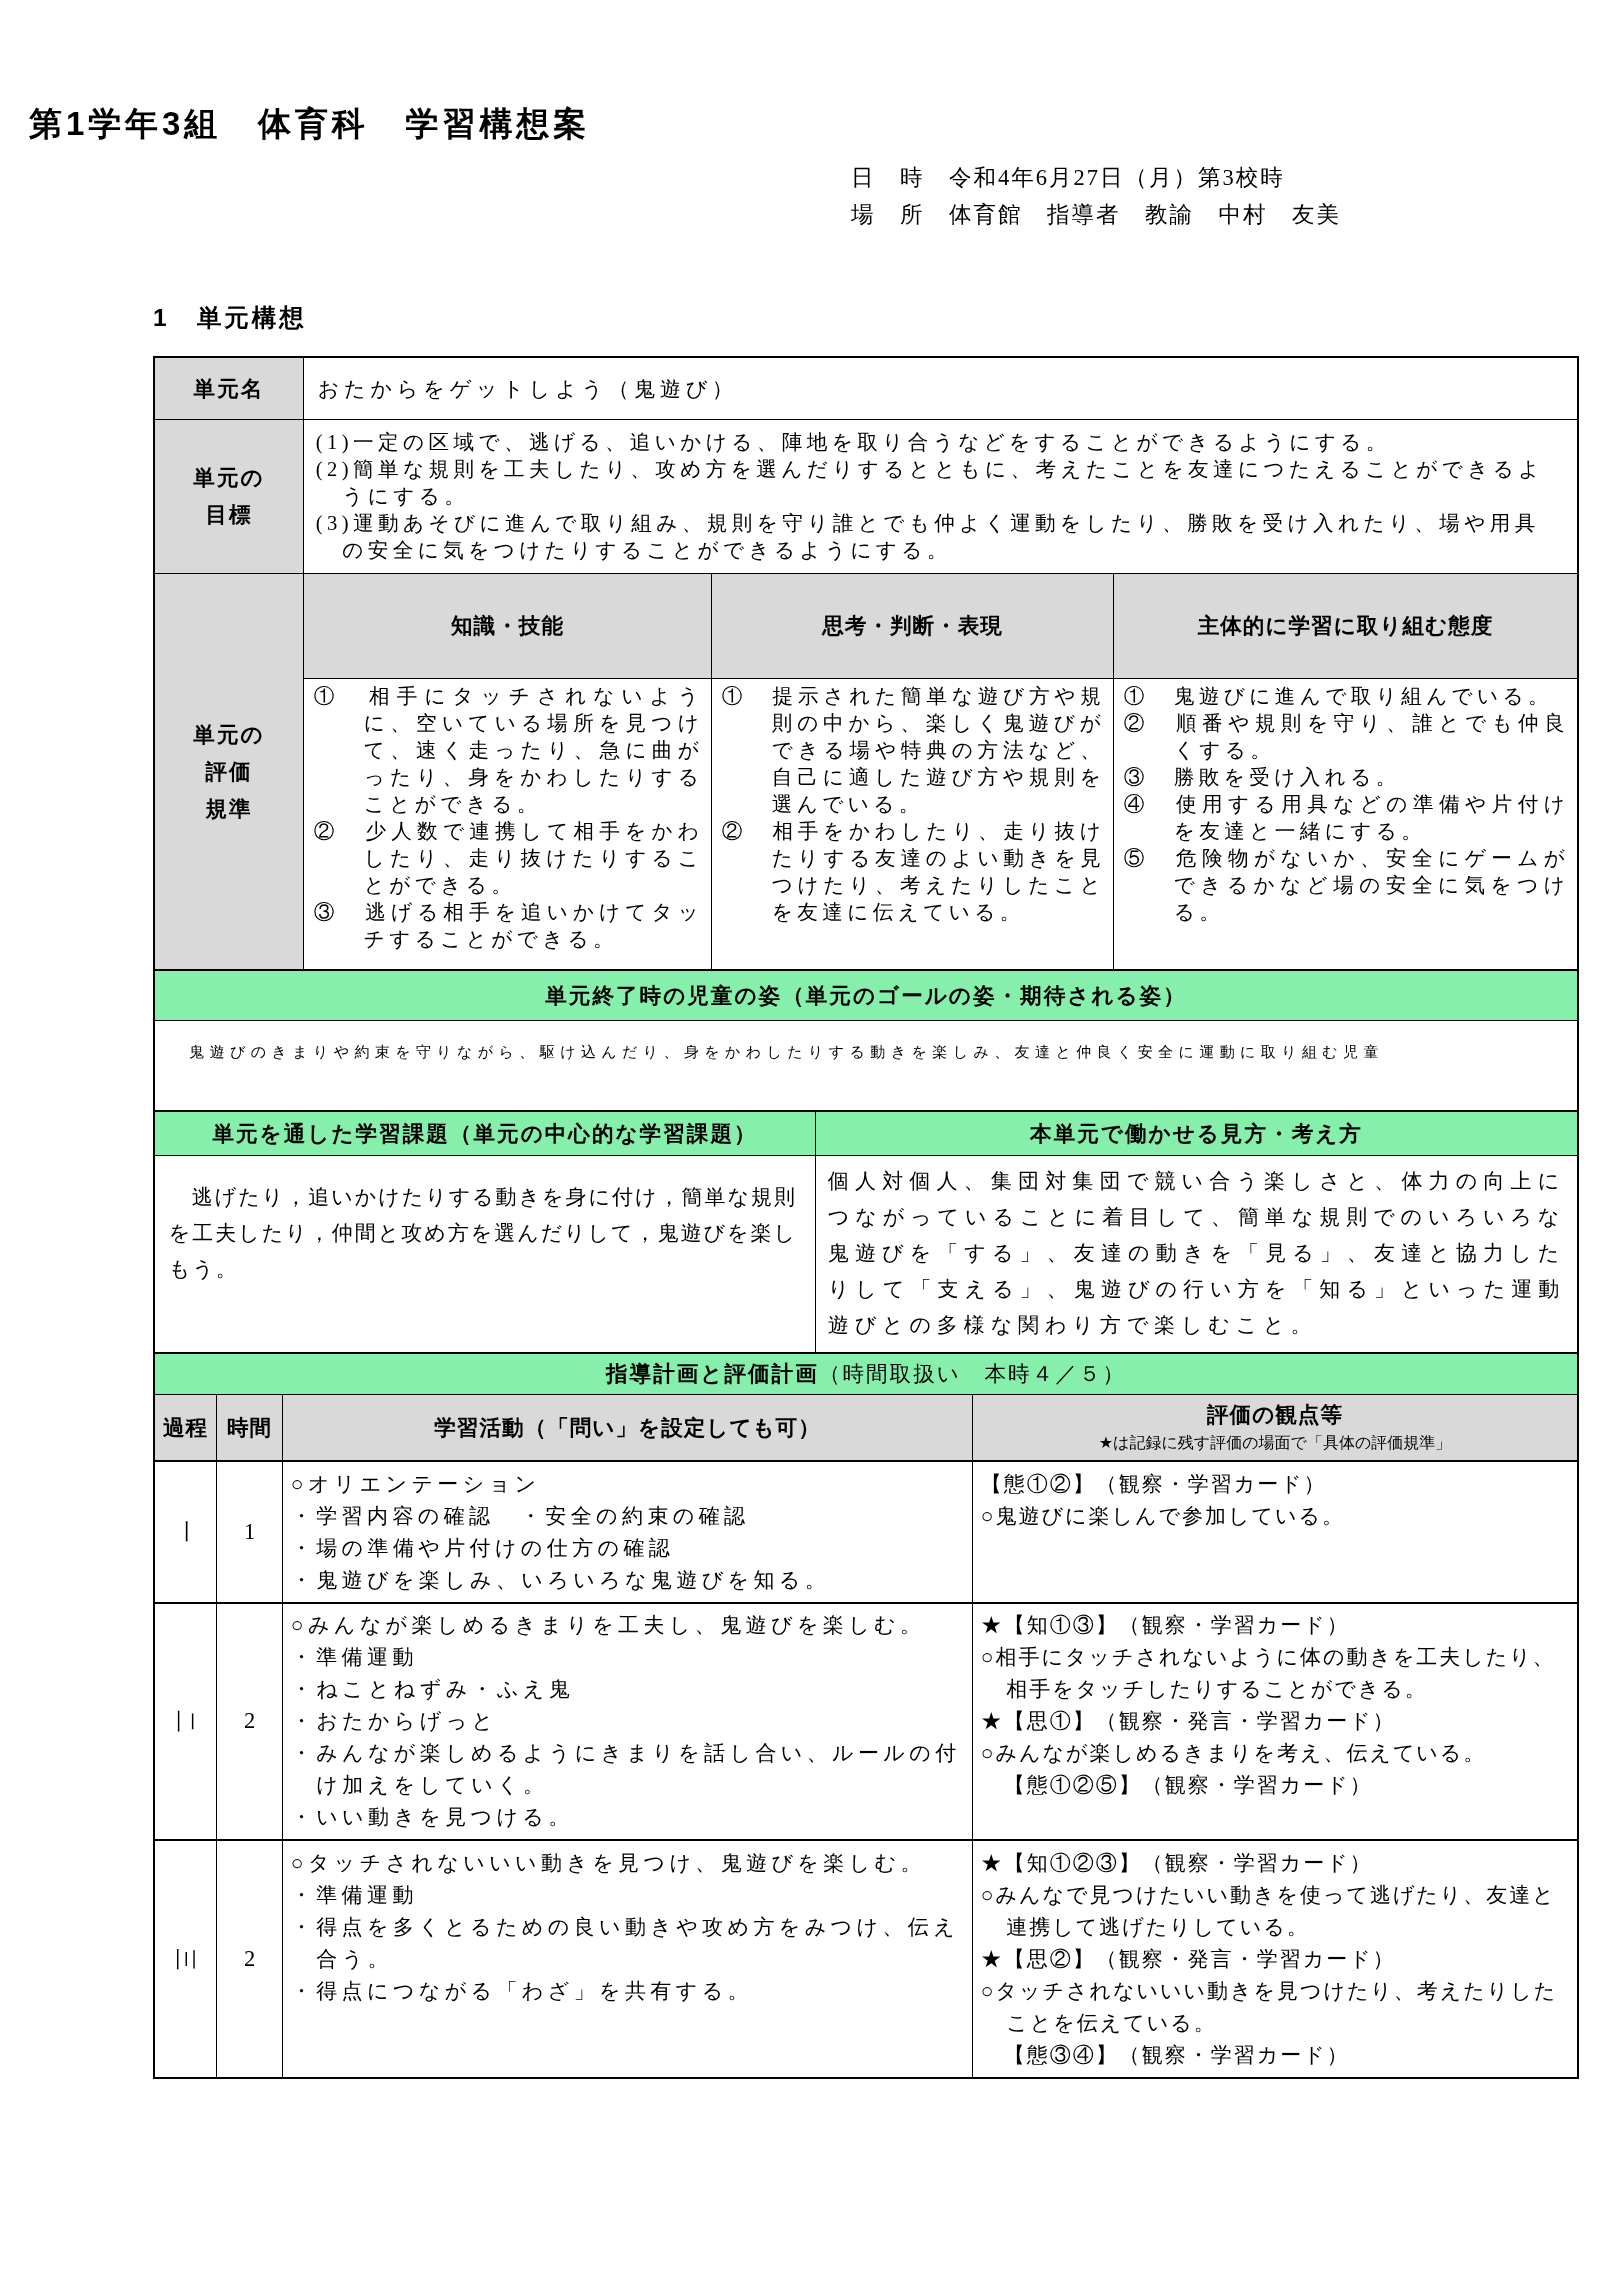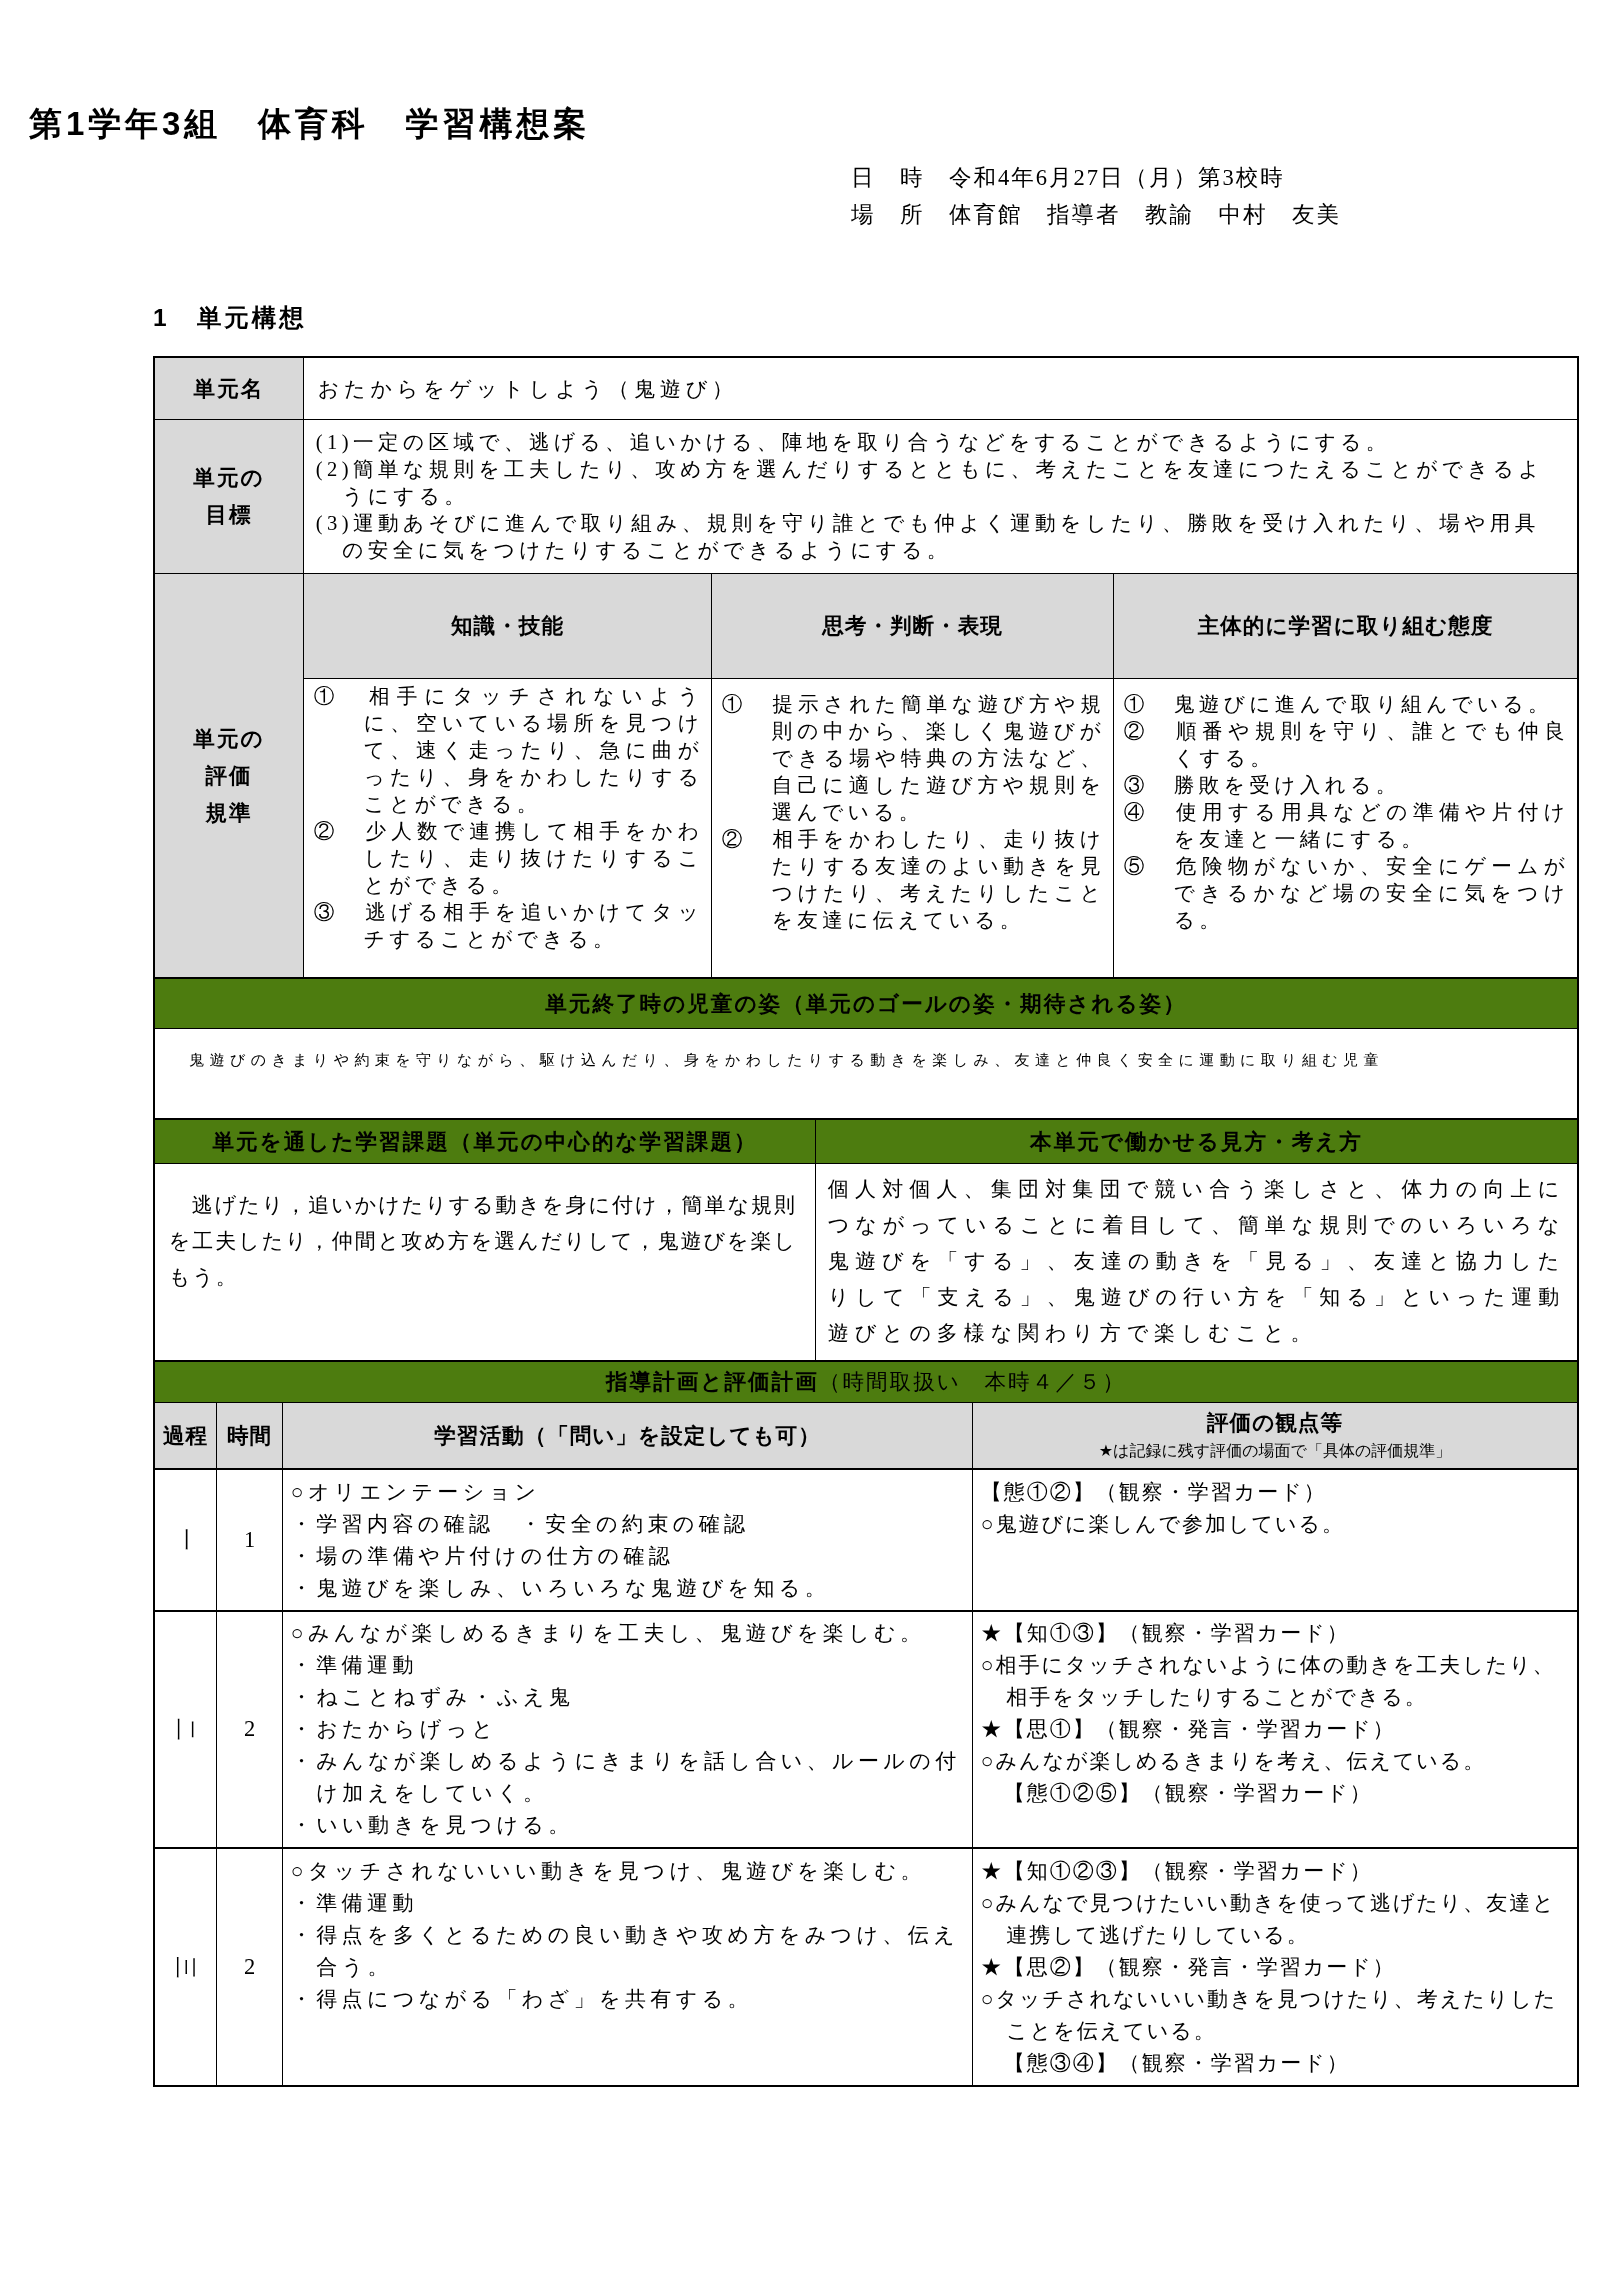--- a/index.html
+++ b/index.html
@@ -22,40 +22,40 @@
   }
 
   .doc-table{
     margin-left:153px;width:1426px;border:2px solid #000;box-sizing:border-box;
   }
   .t-row{display:flex;border-top:1px solid #000;align-items:stretch;}
   .t-row:first-child{border-top:none;}
   .bt2{border-top-width:2px;}
   .bt3{border-top-width:2.9px;}
   .t-row > * + *{border-left:1px solid #000;}
-  .gray{background:#4d7c0f;}
+  .gray{background:#86efac;}
 
   .label-col{
     width:148px;flex:none;background:#d9d9d9;
     display:flex;align-items:center;justify-content:center;text-align:center;
     font-family:"Liberation Sans","DejaVu Sans",sans-serif;font-weight:bold;
     font-size:21.6px;line-height:37px;letter-spacing:2px;white-space:pre-line;
   }
   .name-cell{
     flex:1;display:flex;align-items:center;min-height:61px;
     padding:0 13.7px;font-size:21px;letter-spacing:4.9px;
   }
   .goal-cell{
     flex:1;min-height:139px;padding:8.8px 11.8px;font-size:20.6px;line-height:27px;letter-spacing:4.4px;box-sizing:border-box;
   }
   .goal-item{padding-left:26.5px;text-indent:-26.5px;}
 
   .crit-cols{flex:1;display:flex;}
   .crit-col{display:flex;flex-direction:column;}
-  .crit-col + .crit-col{border-left:1px solid #000;gap:8px;}
+  .crit-col + .crit-col{border-left:1px solid #000;}
   .c1{width:407px;flex:none;}
   .c2{width:401px;flex:none;}
   .c3{flex:1;}
   .crit-head{
     min-height:104px;background:#d9d9d9;border-bottom:1px solid #000;
     display:flex;align-items:center;justify-content:center;text-align:center;
     font-weight:bold;font-size:21.6px;letter-spacing:1px;
   }
   .crit-body{
     flex:1;min-height:290px;padding:3.9px 7.8px 3.9px 9.8px;

